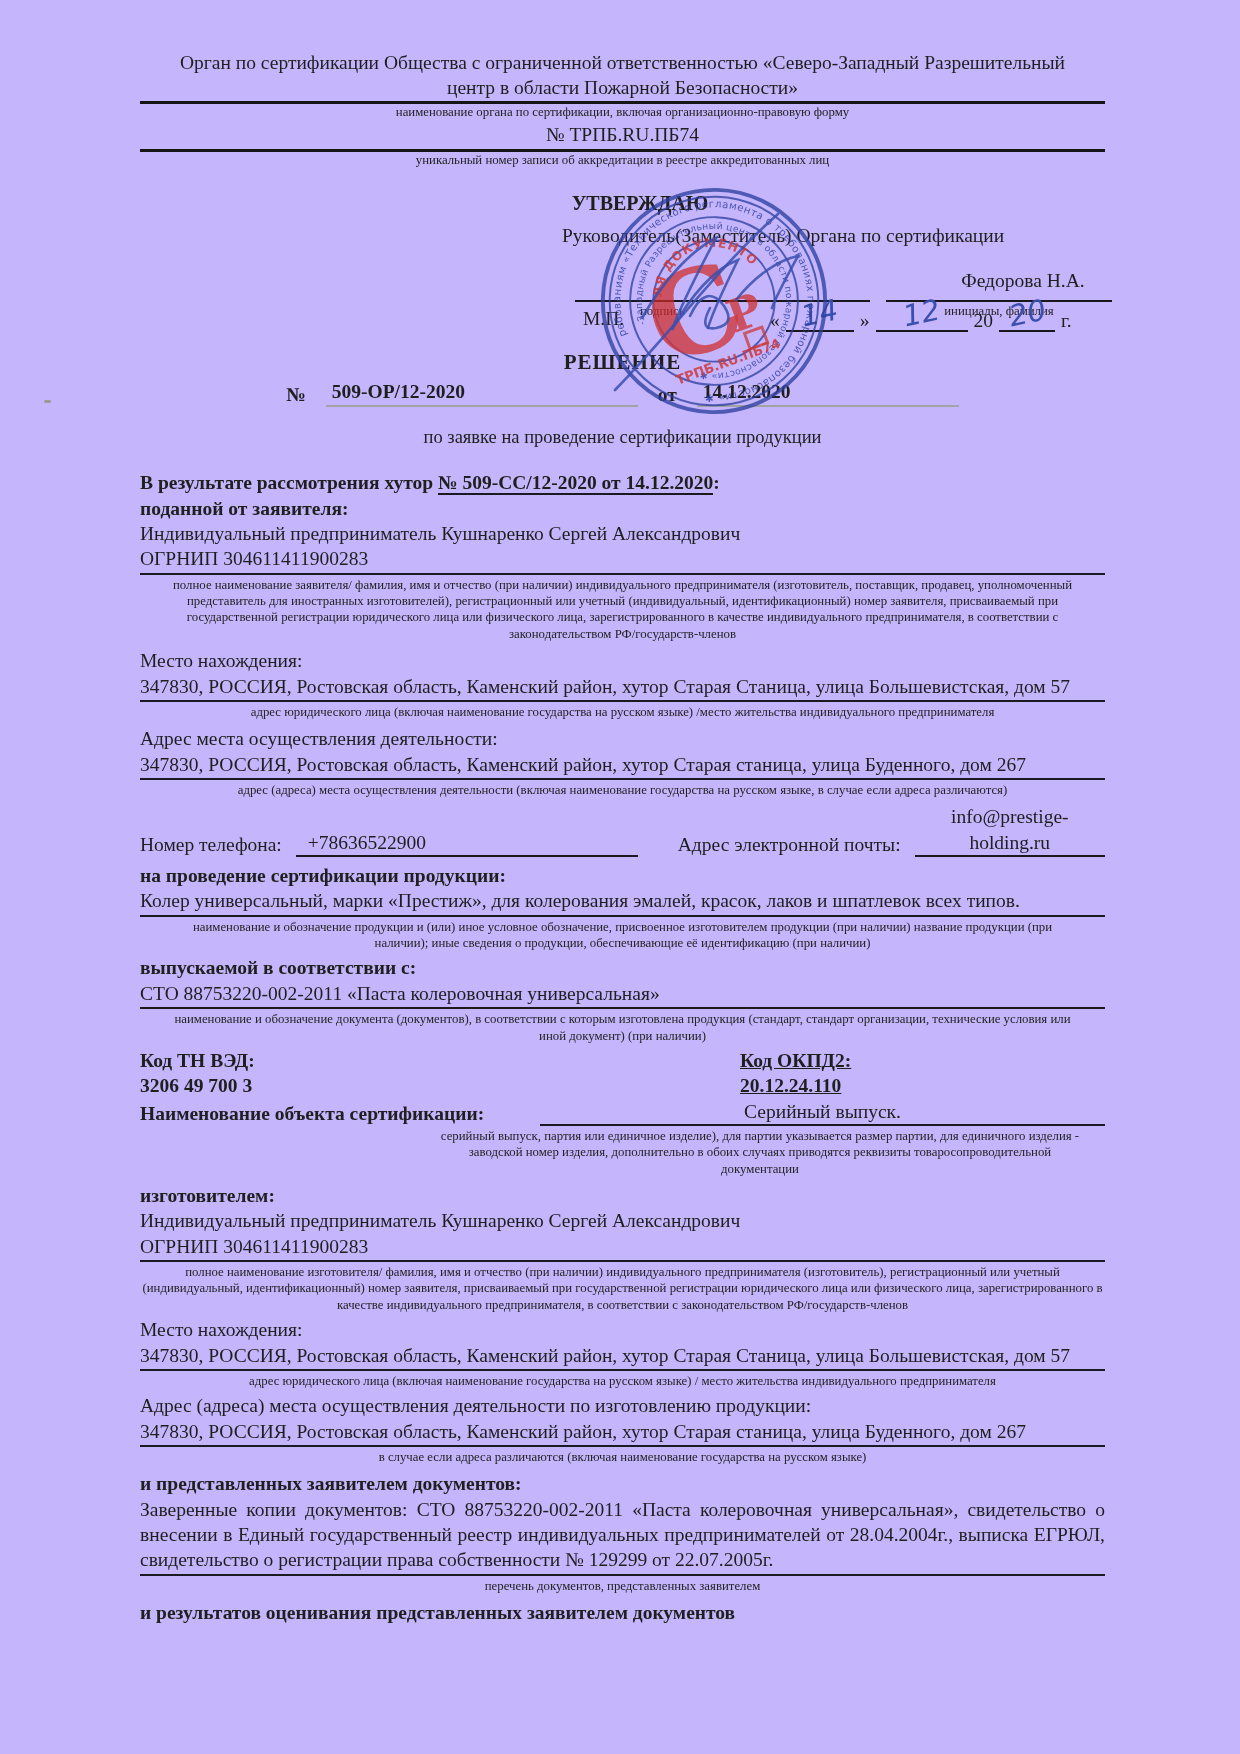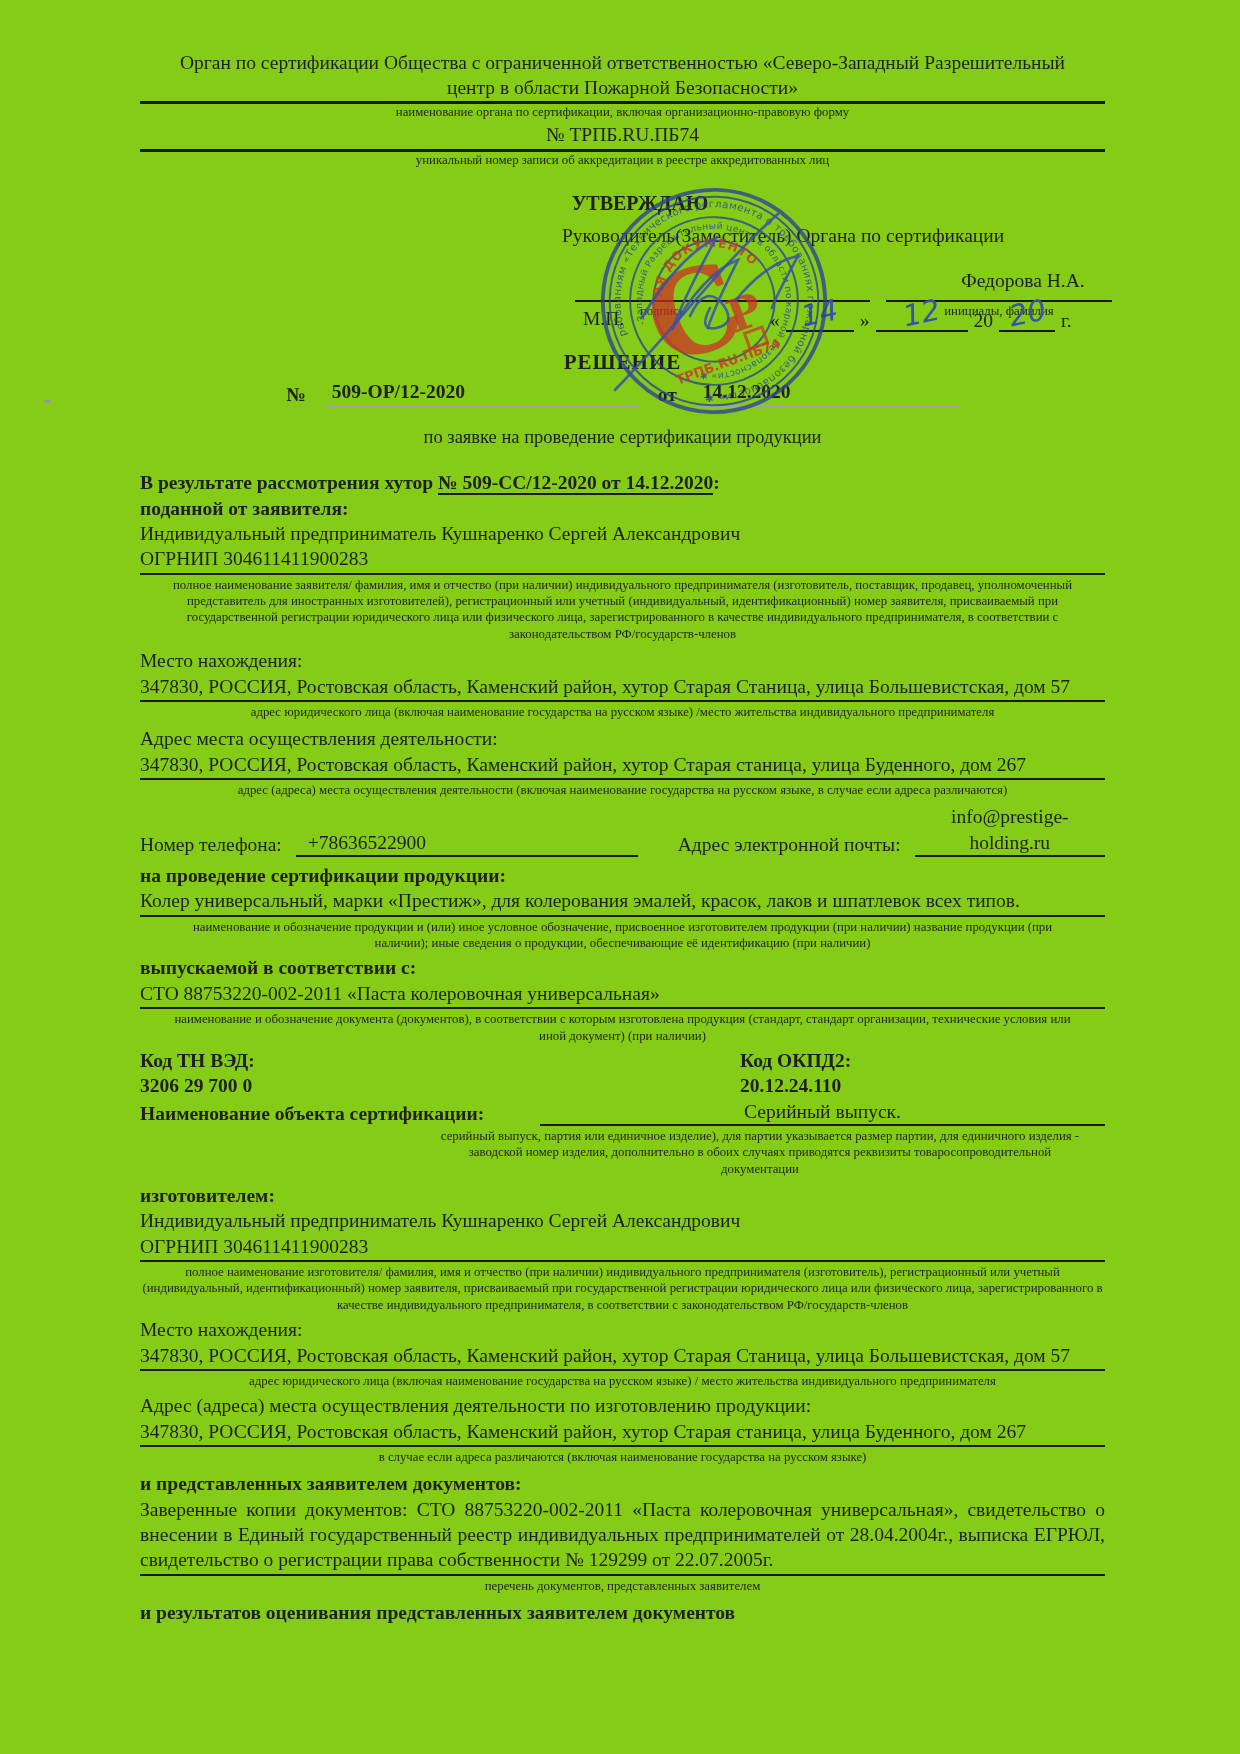--- a/index.html
+++ b/index.html
@@ -1,16 +1,16 @@
 <!DOCTYPE html>
 <html><head>
 <meta charset="utf-8">
 <style>
   html,body{margin:0;padding:0;background:#ffffff;}
-  .page{position:relative;width:1240px;height:1754px;background:#84cc16;overflow:hidden;
+  .page{position:relative;width:1240px;height:1754px;background:#c4b5fd;overflow:hidden;
         font-family:"Liberation Serif","DejaVu Serif",serif;color:#1f1f1d;}
   .t{font-size:19.5px;line-height:1.3;}
   .b{font-weight:bold;}
   .cap{font-size:12.8px;line-height:1.28;color:#242422;}
   .cc{text-align:center;}
   .u{border-bottom:2px solid #1a1a20;}
   .rule{height:0;border-bottom:3px solid #151515;}
   
   .hdr{position:absolute;left:140px;top:50px;width:965px;}
   .hdr-title{max-width:935px;margin:0 auto;text-align:center;}
@@ -38,21 +38,21 @@
   .h-dec{text-align:center;font-weight:bold;font-size:21px;letter-spacing:1px;margin-bottom:4px;}
   .num-row{display:flex;justify-content:center;align-items:flex-end;gap:20px;font-weight:bold;}
   .num-slot{display:inline-block;text-align:left;border-bottom:2px solid #a3a3a3;padding:0 6px 1px;}
   .ns1{min-width:300px}.ns2{min-width:250px}
   .subtitle{text-align:center;margin-top:20px;font-size:18.5px;}
   .intro{margin-top:22px;}
   .val{padding-bottom:1px;}
   .cap-block{margin:2px 0 4px;}
   .sec{margin-top:6px;}
   .row2{position:relative;}
-  .col2{position:absolute;left:600px;top:0;}
+  .col2{position:absolute;left:600px;top:0;text-decoration:underline;}
   .flexrow{display:flex;align-items:flex-end;}
   .obj-cap{margin:2px 16px 4px 300px;width:640px;text-align:center;}
   .just{text-align:justify;}
 </style>
 </head>
 <body>
 
 <div class="page">
 
   <div class="hdr">
@@ -166,21 +166,21 @@
 
     <div class="t b">выпускаемой в соответствии с:</div>
     <div class="t u val">СТО 88753220-002-2011 «Паста колеровочная универсальная»</div>
     <div class="cap cc cap-block" style="max-width:920px;margin-left:auto;margin-right:auto">наименование и обозначение документа (документов), в соответствии с которым изготовлена продукция (стандарт, стандарт организации, технические условия или иной документ) (при наличии)</div>
 
     <div class="t b row2">
       <span>Код ТН ВЭД:</span>
       <span class="col2">Код ОКПД2:</span>
     </div>
     <div class="t b row2">
-      <span>3206 29 700 0</span>
+      <span>3206 49 700 3</span>
       <span class="col2" style="font-weight:bold">20.12.24.110</span>
     </div>
 
     <div class="t flexrow">
       <span class="b" style="flex:0 0 400px">Наименование объекта сертификации:</span>
       <span class="u" style="flex:1 1 auto;text-align:center">Серийный выпуск.</span>
     </div>
     <div class="cap obj-cap">серийный выпуск, партия или единичное изделие), для партии указывается размер партии, для единичного изделия - заводской номер изделия, дополнительно в обоих случаях приводятся реквизиты товаросопроводительной документации</div>
 
     <div class="t b sec">изготовителем:</div>

